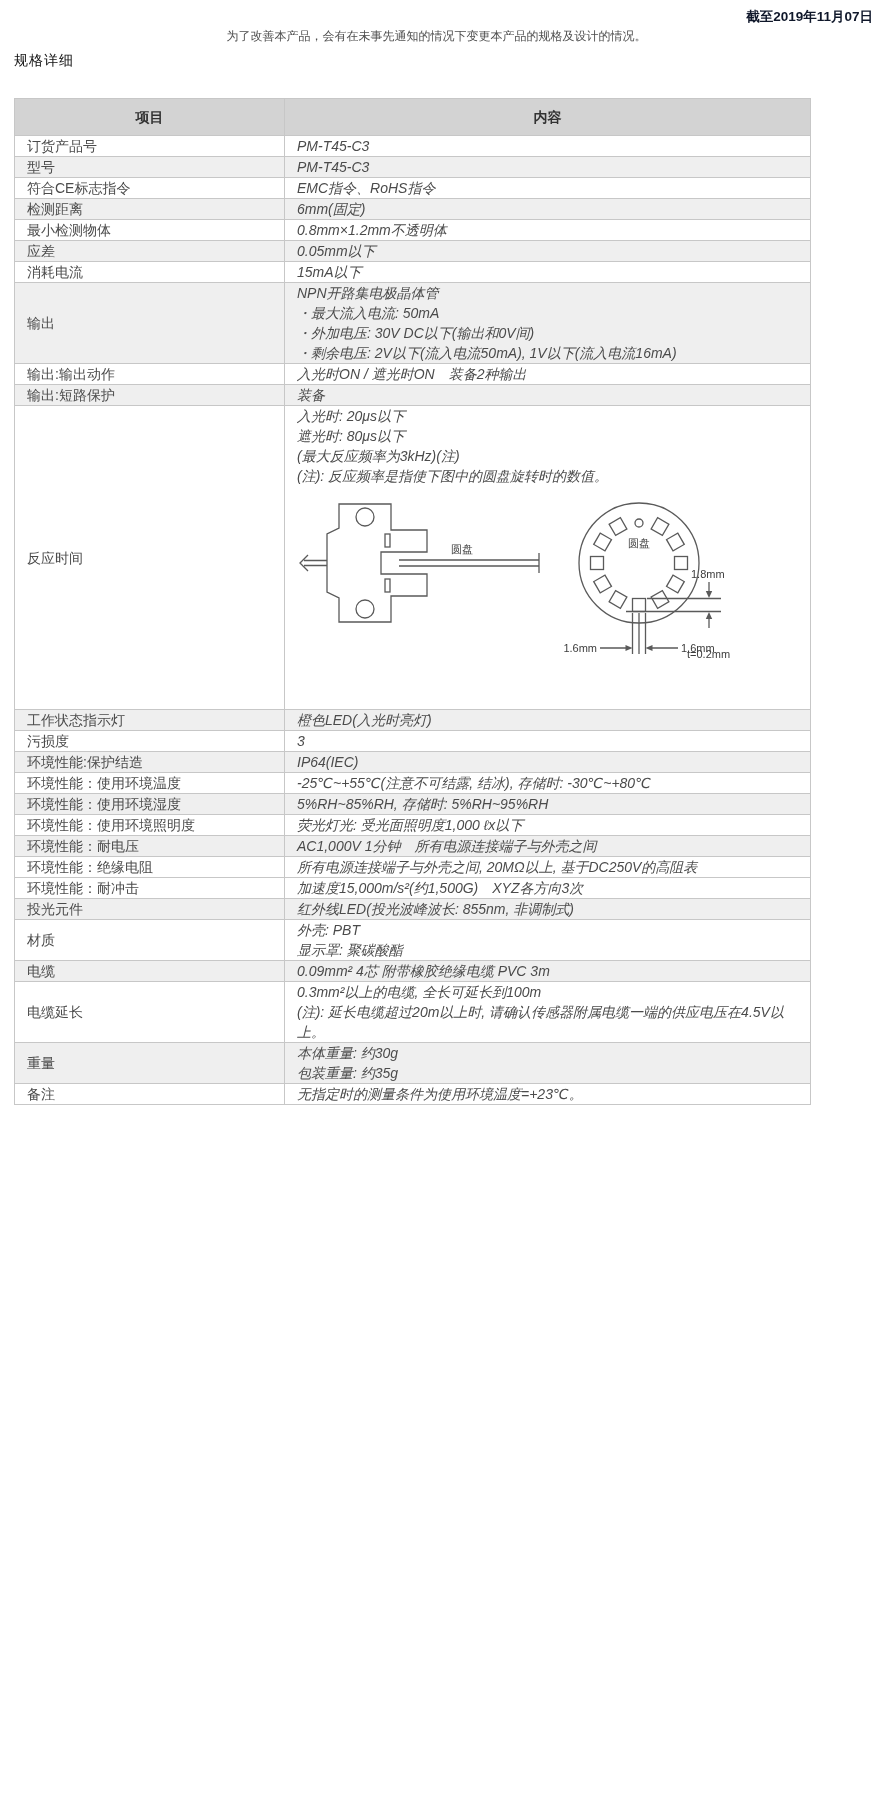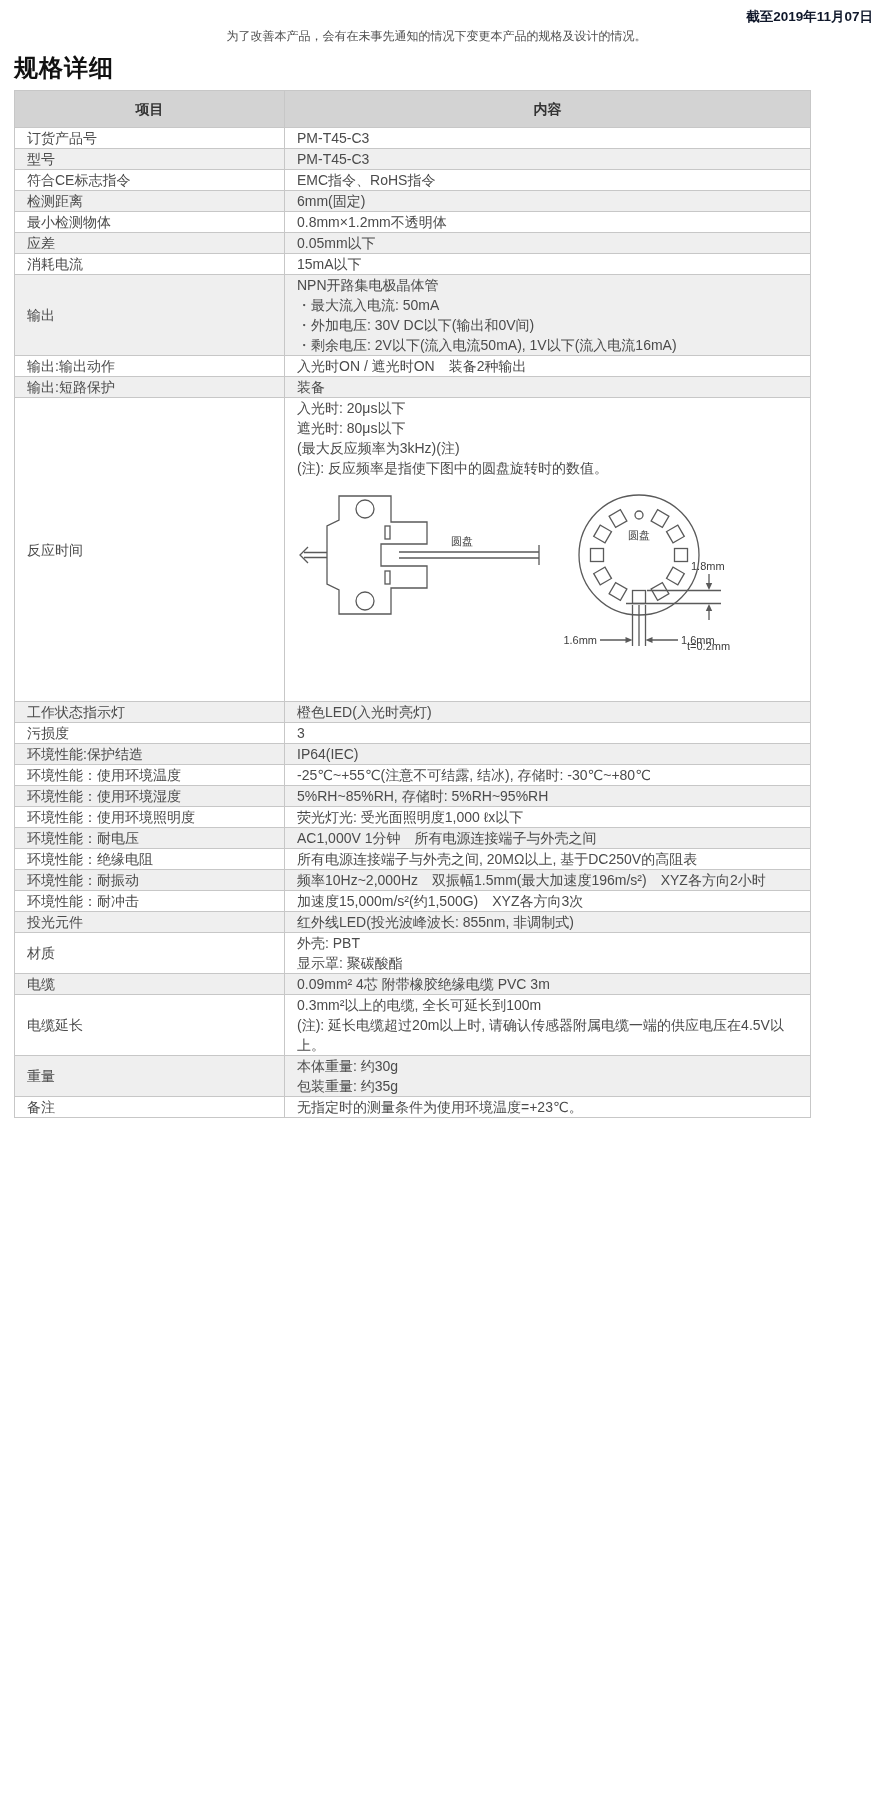--- a/index.html
+++ b/index.html
@@ -28,23 +28,23 @@
     font-weight:bold;
     color:#0f172a;
   }
   .top-note .disclaimer{
     font-size:12px;
     color:#4e4e4e;
     margin-top:2px;
     text-align:center;
   }
   h1{
-    margin:8px 0 6px 14px;
-    font-size:24px;
-    font-weight:bold;
+    margin:8px 0 28px 14px;
+    font-size:14px;
+    font-weight:normal;
     color:var(--heading-text);
     letter-spacing:1px;
   }
   table.spec{
     width:797px;
     margin:0 0 24px 14px;
     border-collapse:collapse;
     table-layout:fixed;
     font-size:14px;
     color:var(--text);
@@ -59,21 +59,21 @@
   table.spec th{
     background:var(--header-bg);
     color:#333333;
     font-weight:bold;
     text-align:center;
     padding:8px 12px;
   }
   th.col-item{width:270px;}
   tr.stripe td{background:var(--stripe-bg);}
   tr.plain td{background:#ffffff;}
-  td.content-cell .line{min-height:20px;}
+  td.content-cell .line{min-height:20px;font-style:italic;}
   svg.diagram{display:block;margin:10px 0 28px 2px;}
   svg.diagram text{font-family:"Liberation Sans","DejaVu Sans",sans-serif;}
 </style>
 </head>
 <body>
 
 <div class="page">
 
   <div class="top-note">
     <div class="date">截至2019年11月07日</div>
@@ -248,26 +248,20 @@
     <td class="content-cell">
             <div class="line">AC1,000V 1分钟　所有电源连接端子与外壳之间</div>
           </td>
   </tr>
         <tr class="plain">
     <td class="item-cell">环境性能：绝缘电阻</td>
     <td class="content-cell">
             <div class="line">所有电源连接端子与外壳之间, 20MΩ以上, 基于DC250V的高阻表</div>
           </td>
   </tr>
-        <tr class="stripe">
-    <td class="item-cell">环境性能：耐振动</td>
-    <td class="content-cell">
-            <div class="line">频率10Hz~2,000Hz　双振幅1.5mm(最大加速度196m/s²)　XYZ各方向2小时</div>
-          </td>
-  </tr>
         <tr class="plain">
     <td class="item-cell">环境性能：耐冲击</td>
     <td class="content-cell">
             <div class="line">加速度15,000m/s²(约1,500G)　XYZ各方向3次</div>
           </td>
   </tr>
         <tr class="stripe">
     <td class="item-cell">投光元件</td>
     <td class="content-cell">
             <div class="line">红外线LED(投光波峰波长: 855nm, 非调制式)</div>

